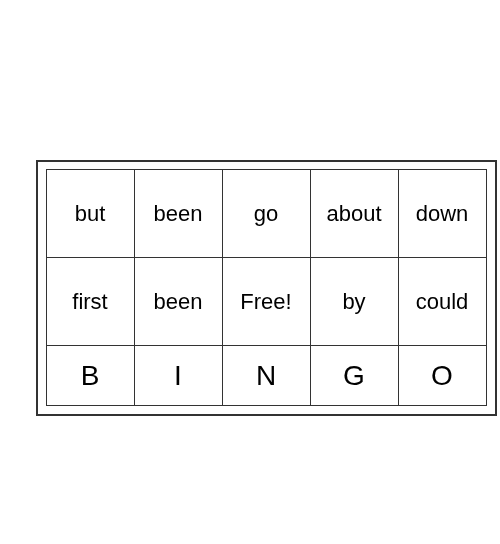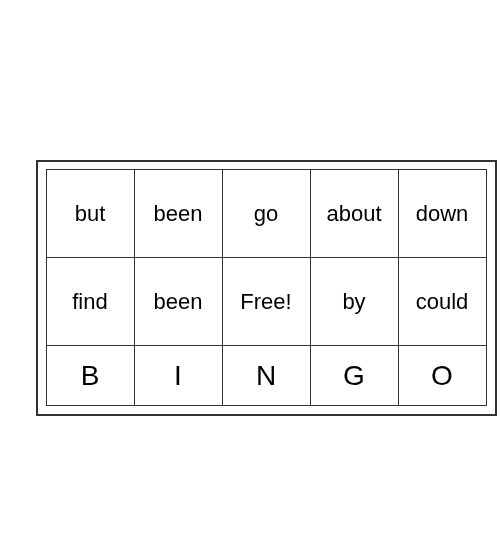--- a/index.html
+++ b/index.html
@@ -58,21 +58,21 @@
     </thead>
     <tbody id="bingo-body">
     <tr>
           <td>but</td>
           <td>been</td>
           <td>go</td>
           <td>about</td>
           <td>down</td>
         </tr>
         <tr>
-          <td>find</td>
+          <td>first</td>
           <td>been</td>
           <td class="free-cell">Free!</td>
           <td>by</td>
           <td>could</td>
         </tr>
       </tbody>
   <thead>
         <tr>
           <th>B</th>
           <th>I</th>

